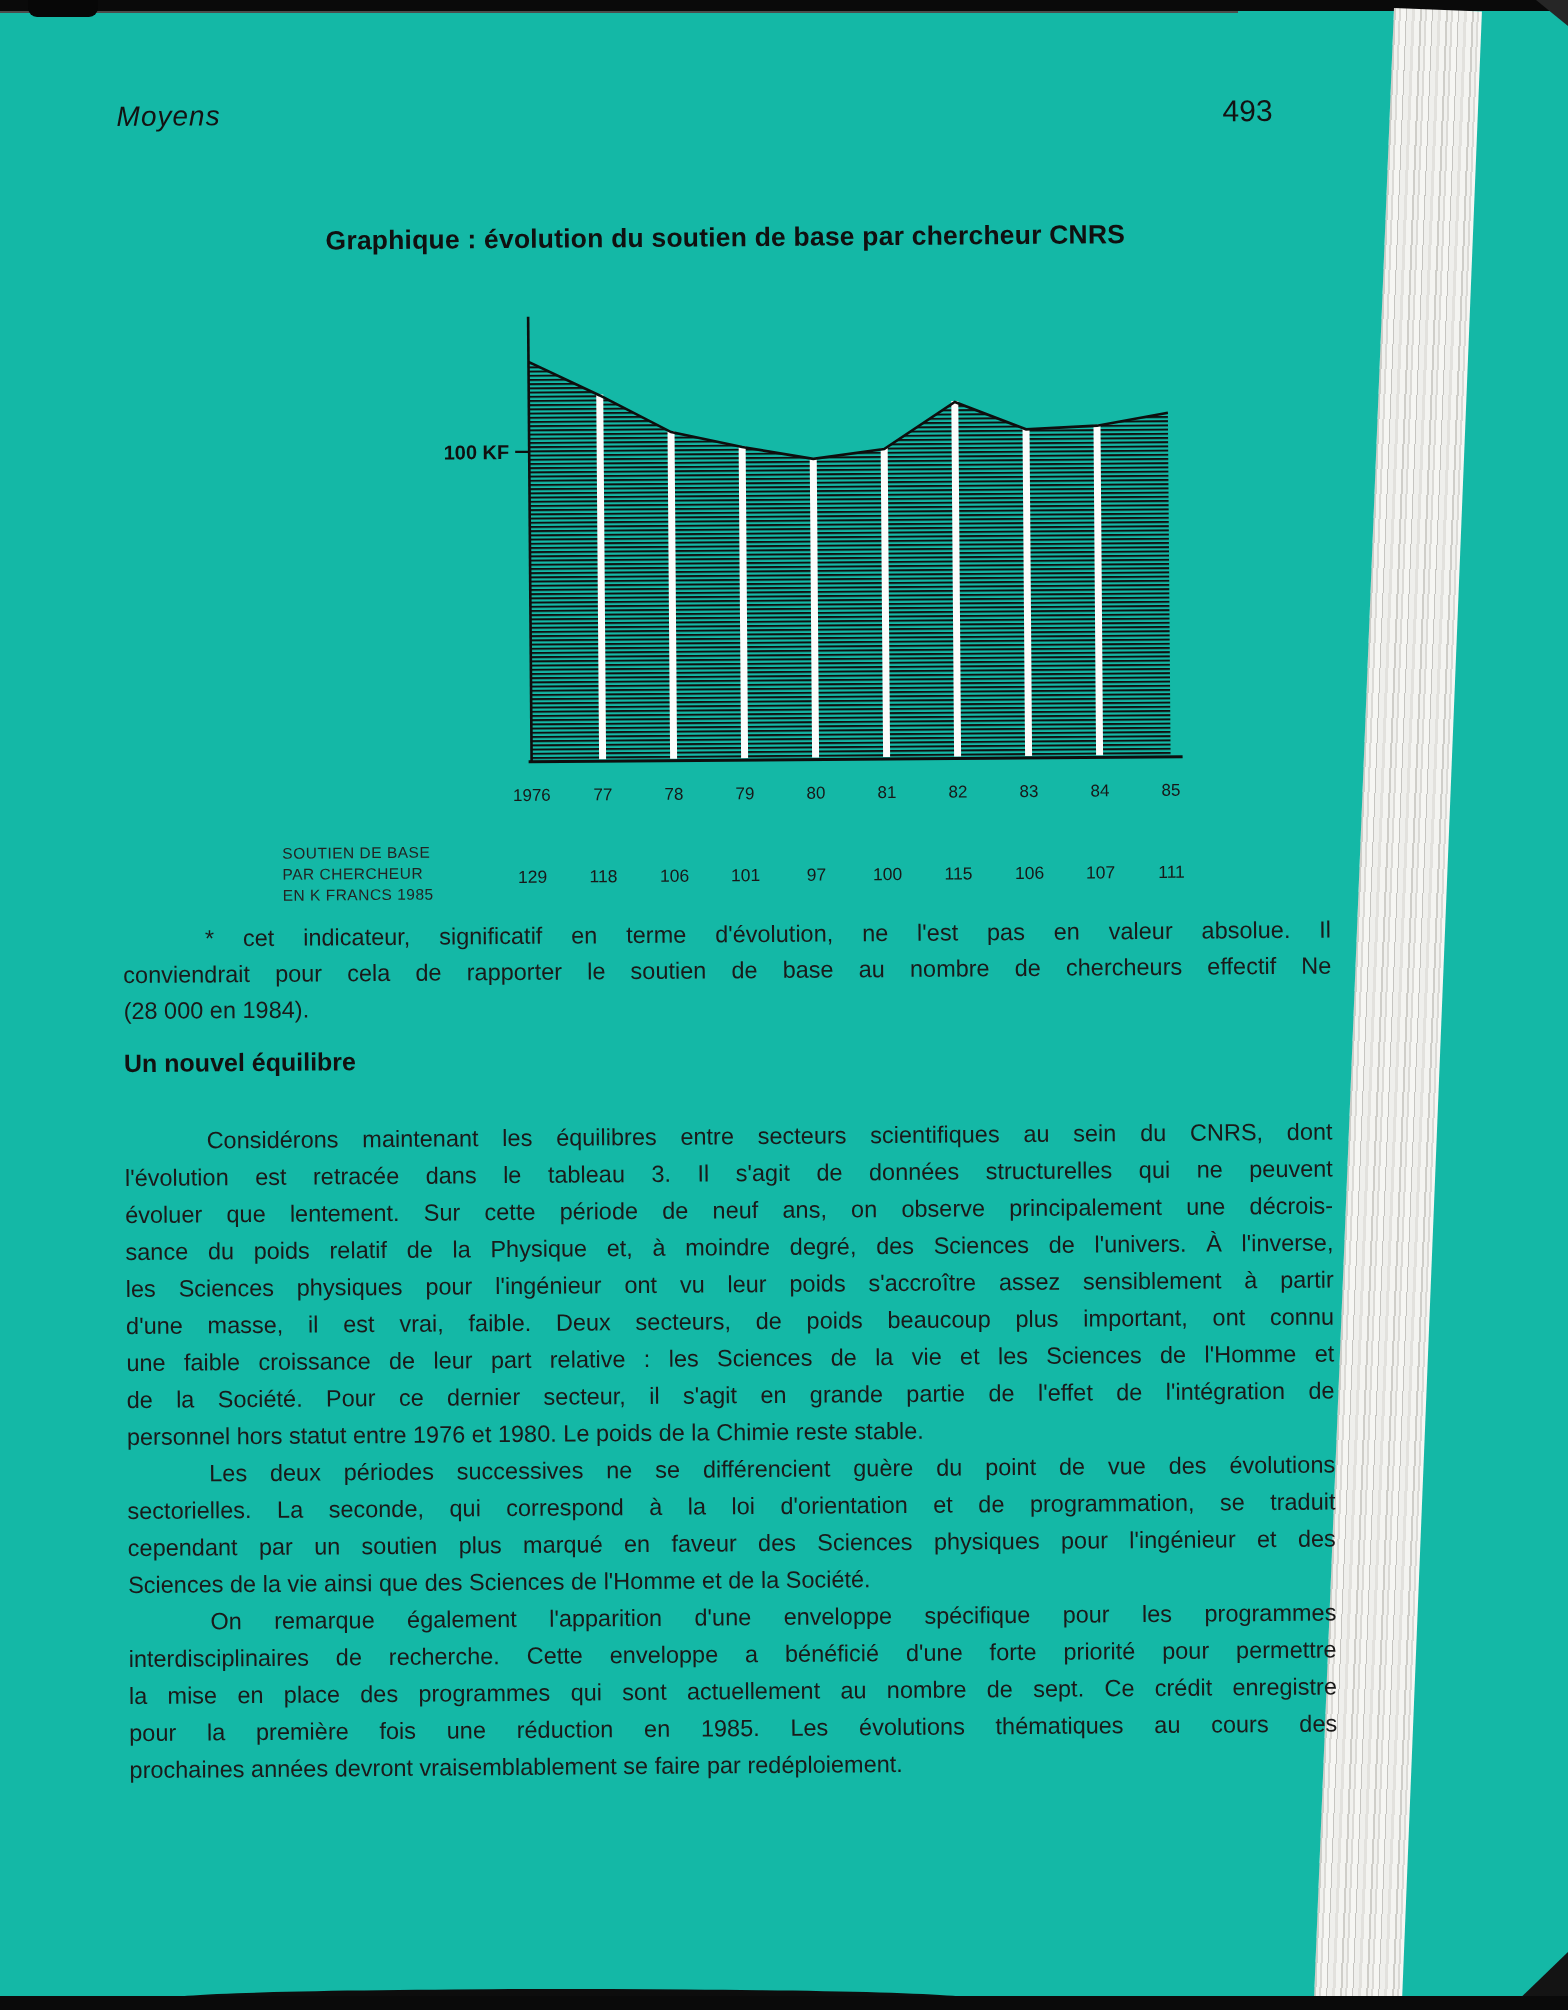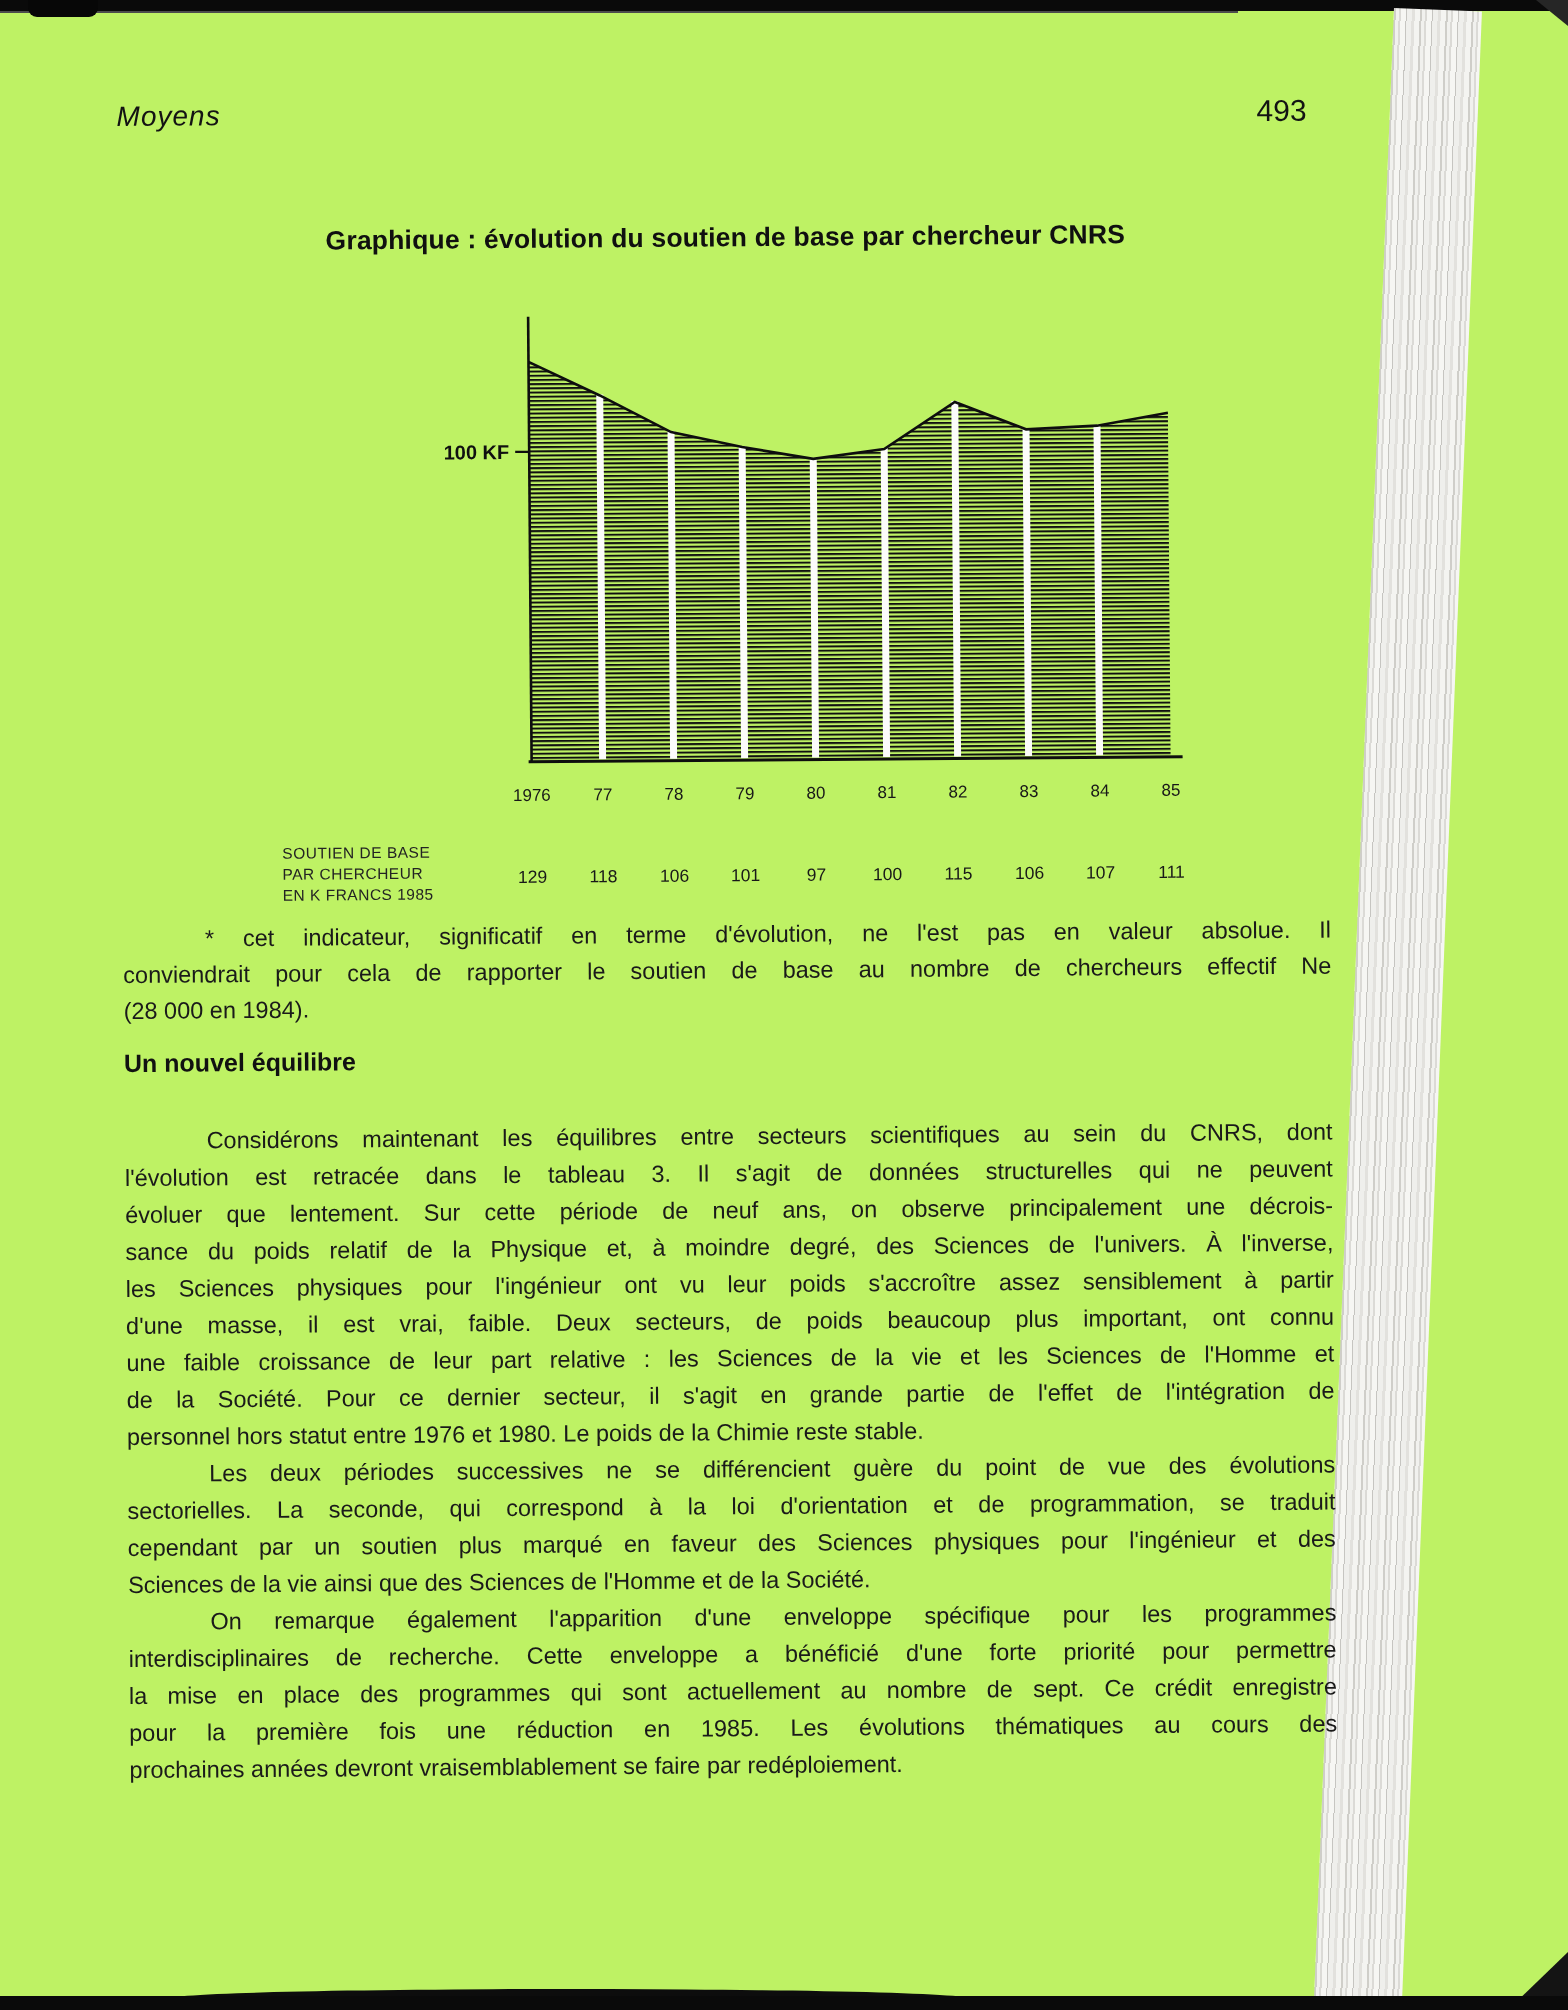--- a/index.html
+++ b/index.html
@@ -1,36 +1,36 @@
 <!DOCTYPE html>
 <html><head>
 <meta charset="utf-8">
 <style>
   html,body{margin:0;padding:0;background:#e9e9e7;}
-  .page{position:relative;width:1568px;height:2010px;background:#bef264;overflow:hidden;
+  .page{position:relative;width:1568px;height:2010px;background:#14b8a6;overflow:hidden;
         font-family:"Liberation Sans",sans-serif;color:#161616;}
   
   .scan-bar-top{position:absolute;left:0;top:0;width:1568px;height:11px;background:#0a0a0a;}
   .scan-line{position:absolute;left:0;top:11px;width:1238px;height:2px;background:#4c4c4c;}
   .scan-notch{position:absolute;left:28px;top:0;width:70px;height:17px;background:#070707;border-radius:0 0 9px 9px;}
   .edge-stripes{position:absolute;left:1394px;top:8px;width:88px;height:2020px;
       transform:rotate(2.3deg);transform-origin:top left;
       background:repeating-linear-gradient(90deg,#cfcec9 0 2px,#f1f1ee 2px 5px,#dbdad6 5px 7px,#f6f6f3 7px 12px,#c6c5c1 12px 13px,#efefec 13px 18px,#e2e1dd 18px 21px,#f4f4f1 21px 26px);}
   .corner-wedge-top{position:absolute;left:1536px;top:0;width:32px;height:26px;background:#262626;
       clip-path:polygon(0 0,100% 0,100% 100%);}
   .corner-wedge-bottom{position:absolute;left:1508px;top:1952px;width:60px;height:58px;background:#141414;
       clip-path:polygon(100% 0,100% 100%,0 100%);}
   .scan-bar-bottom{position:absolute;left:0;top:1996px;width:1568px;height:14px;background:#0a0a0a;}
   .scan-bump{position:absolute;left:170px;top:1989px;width:800px;height:12px;background:#0d0d0d;
       border-radius:100% 100% 0 0 / 160% 160% 0 0;}
   
   #content{position:absolute;left:0;top:0;width:1568px;height:2010px;
       transform:rotate(-0.45deg);transform-origin:760px 300px;}
   .running-title{position:absolute;left:118px;top:96px;font-size:28px;font-style:italic;letter-spacing:1px;color:#131313;}
-  .page-number{position:absolute;left:1258px;top:98px;font-size:30px;color:#131313;text-align:right;}
+  .page-number{position:absolute;left:1224px;top:98px;font-size:30px;color:#131313;text-align:right;}
   .chart-title{position:absolute;left:326px;top:222px;font-size:26.5px;font-weight:700;letter-spacing:.2px;color:#101010;}
   #chart-svg{position:absolute;left:200px;top:310px;width:1000px;height:600px;}
   .ylab{font:700 20px "Liberation Sans",sans-serif;fill:#101010;}
   .axlab{font:17px "Liberation Sans",sans-serif;fill:#181818;}
   .vallab{font:17.5px "Liberation Sans",sans-serif;fill:#181818;}
   .rowlab{font:15.5px "Liberation Sans",sans-serif;letter-spacing:.5px;fill:#232323;}
   .textblock{position:absolute;left:118px;width:1208px;font-size:23.5px;color:#1a1a1a;}
   .footnote{top:916px;line-height:36px;}
   .heading{position:absolute;left:118px;top:1044px;font-size:25px;font-weight:700;color:#111;}
   .bodytext{top:1118px;line-height:37px;}

